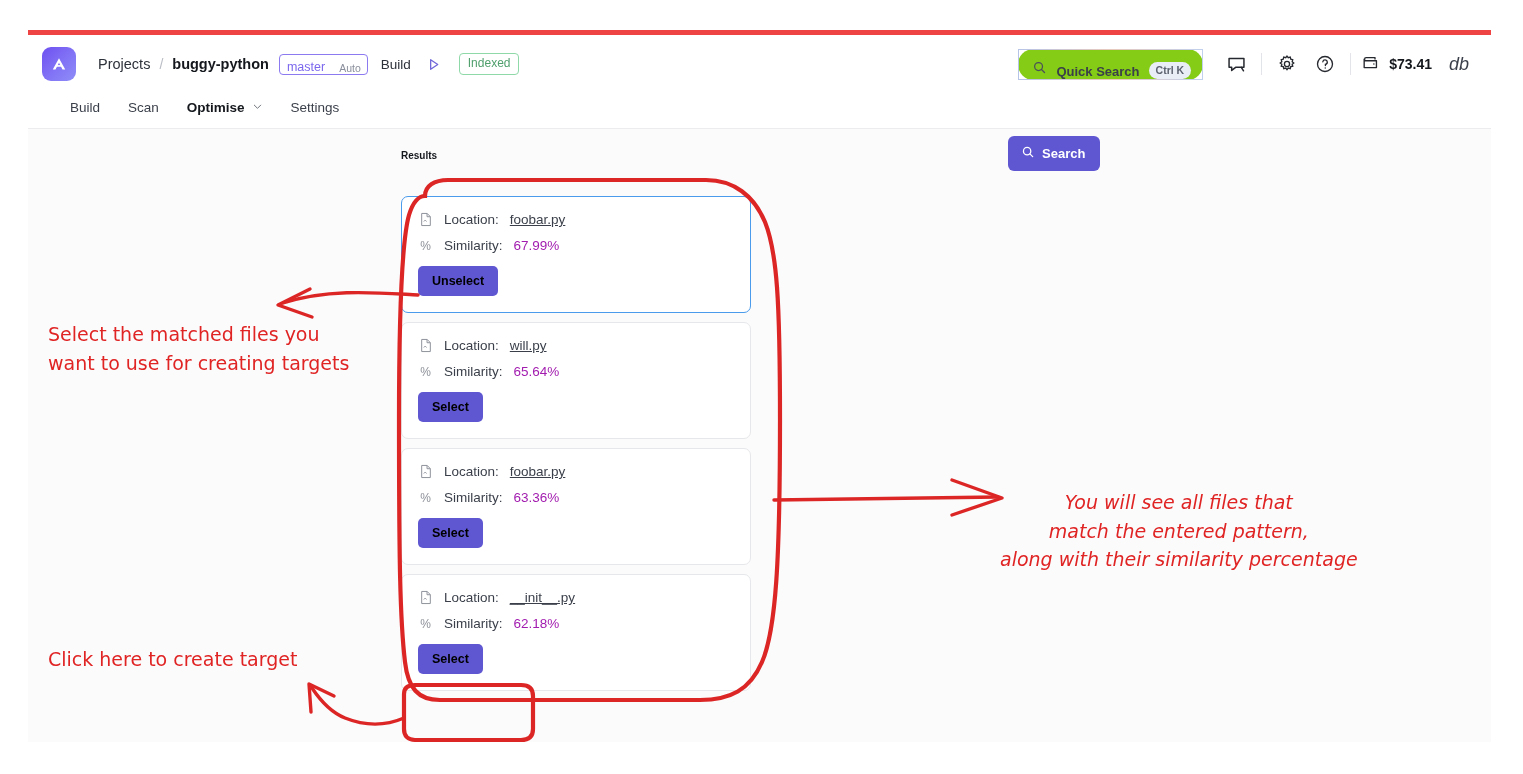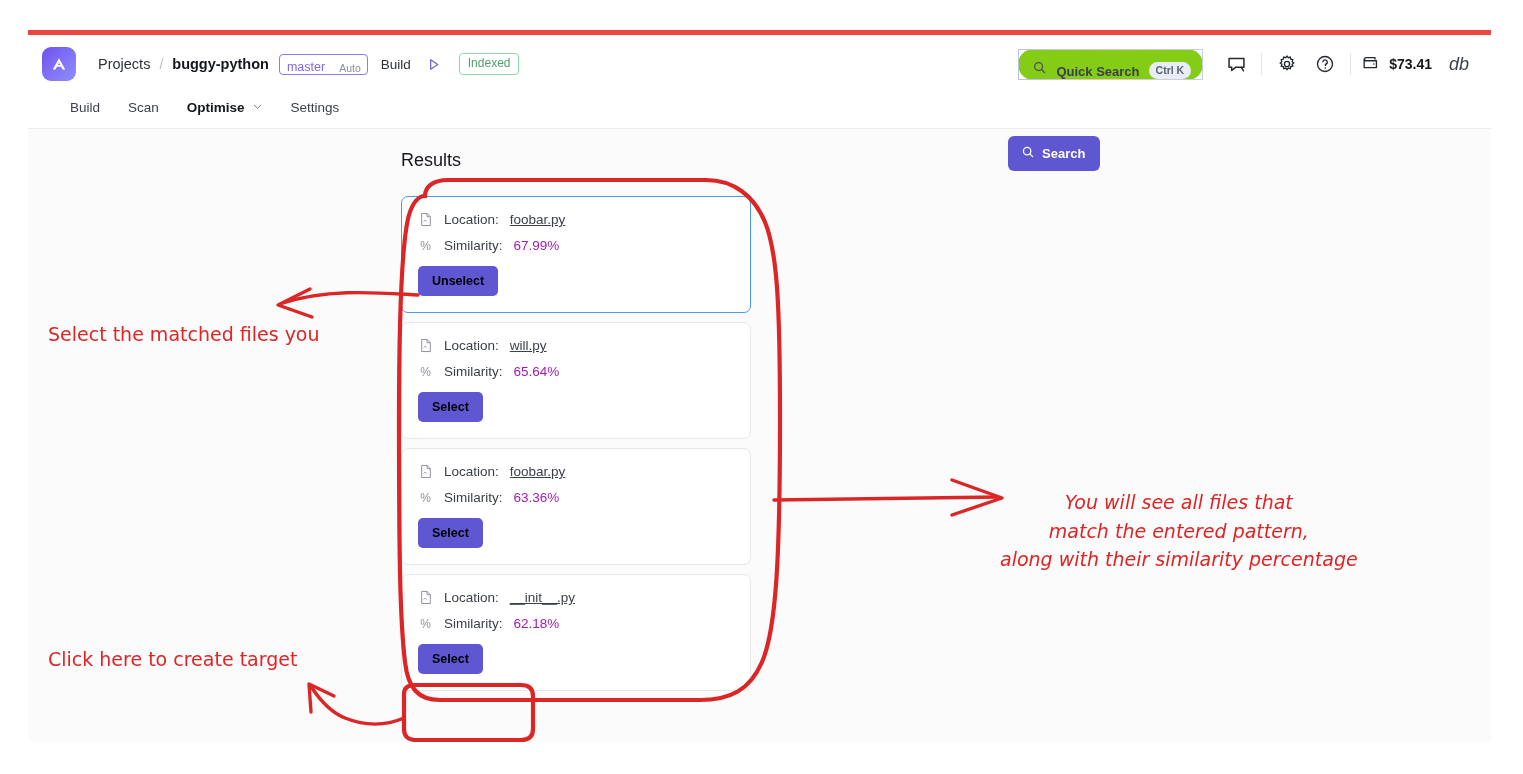--- a/index.html
+++ b/index.html
@@ -168,22 +168,22 @@
   .content {
     position: relative;
     height: 617px;
     background: #fbfbfc;
   }
 
   .results-title {
     position: absolute;
     left: 373px;
     top: 21px;
-    font-size: 18px;
-    font-weight: normal;
+    font-size: 10px;
+    font-weight: bold;
     color: #14171c;
   }
 
   .search-btn {
     position: absolute;
     left: 980px;
     top: 7px;
     display: flex; align-items: center; gap: 7px;
     background: #5f56d2;
     color: #ffffff;
@@ -506,20 +506,21 @@
 
       <path d="M 404 718 C 390 724, 370 728, 345 718 C 330 712, 320 700, 312 688" stroke="#dc2626" stroke-width="3.4" fill="none" stroke-linecap="round"></path>
       <path d="M 311 712 L 309 684 L 334 696" stroke="#dc2626" stroke-width="3.4" fill="none" stroke-linecap="round" stroke-linejoin="round"></path>
 
       <path d="M 774 500 L 998 497" stroke="#dc2626" stroke-width="3.4" fill="none" stroke-linecap="round"></path>
       <path d="M 952 480 L 1002 498 L 952 515" stroke="#dc2626" stroke-width="3.4" fill="none" stroke-linecap="round" stroke-linejoin="round"></path>
     </svg>
 
     <div class="annot-text annot-left-1">
       <div>Select the matched files you</div>
+      <div>want to use for creating targets</div>
     </div>
 
     <div class="annot-text annot-left-2">Click here to create target</div>
 
     <div class="annot-text annot-right">
       <div>You will see all files that</div>
       <div>match the entered pattern,</div>
       <div>along with their similarity percentage</div>
     </div>
   </div>

